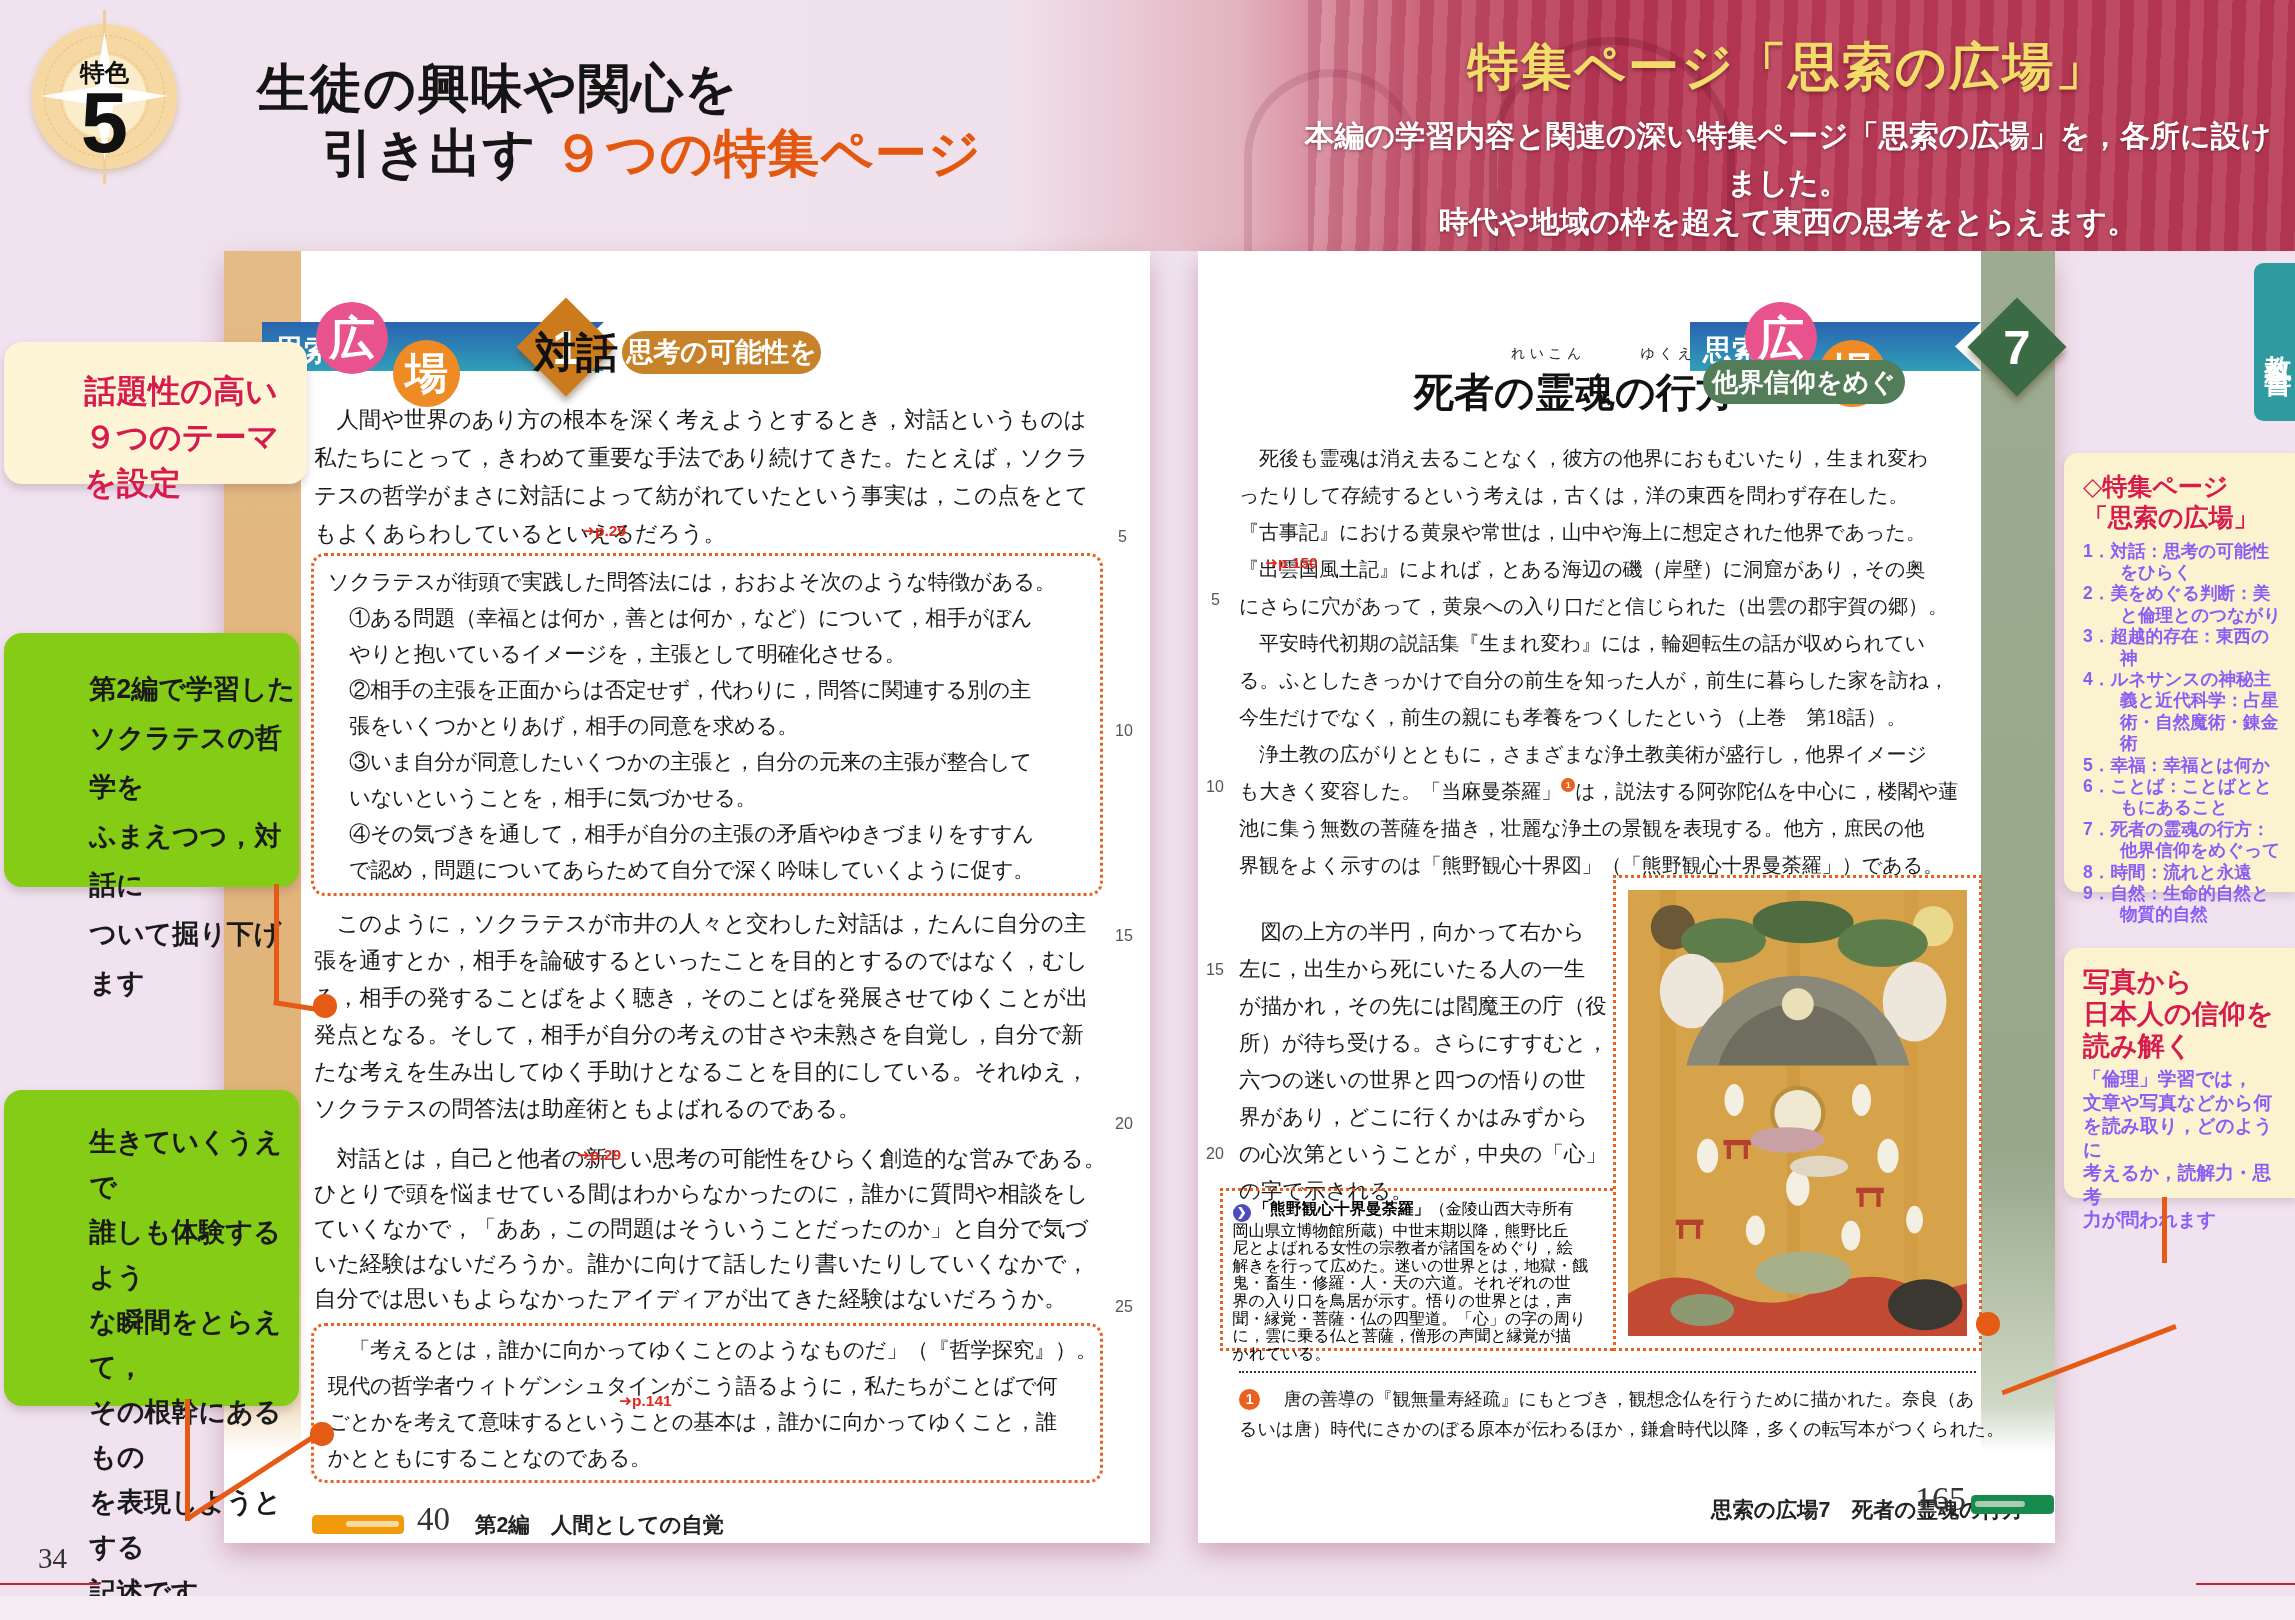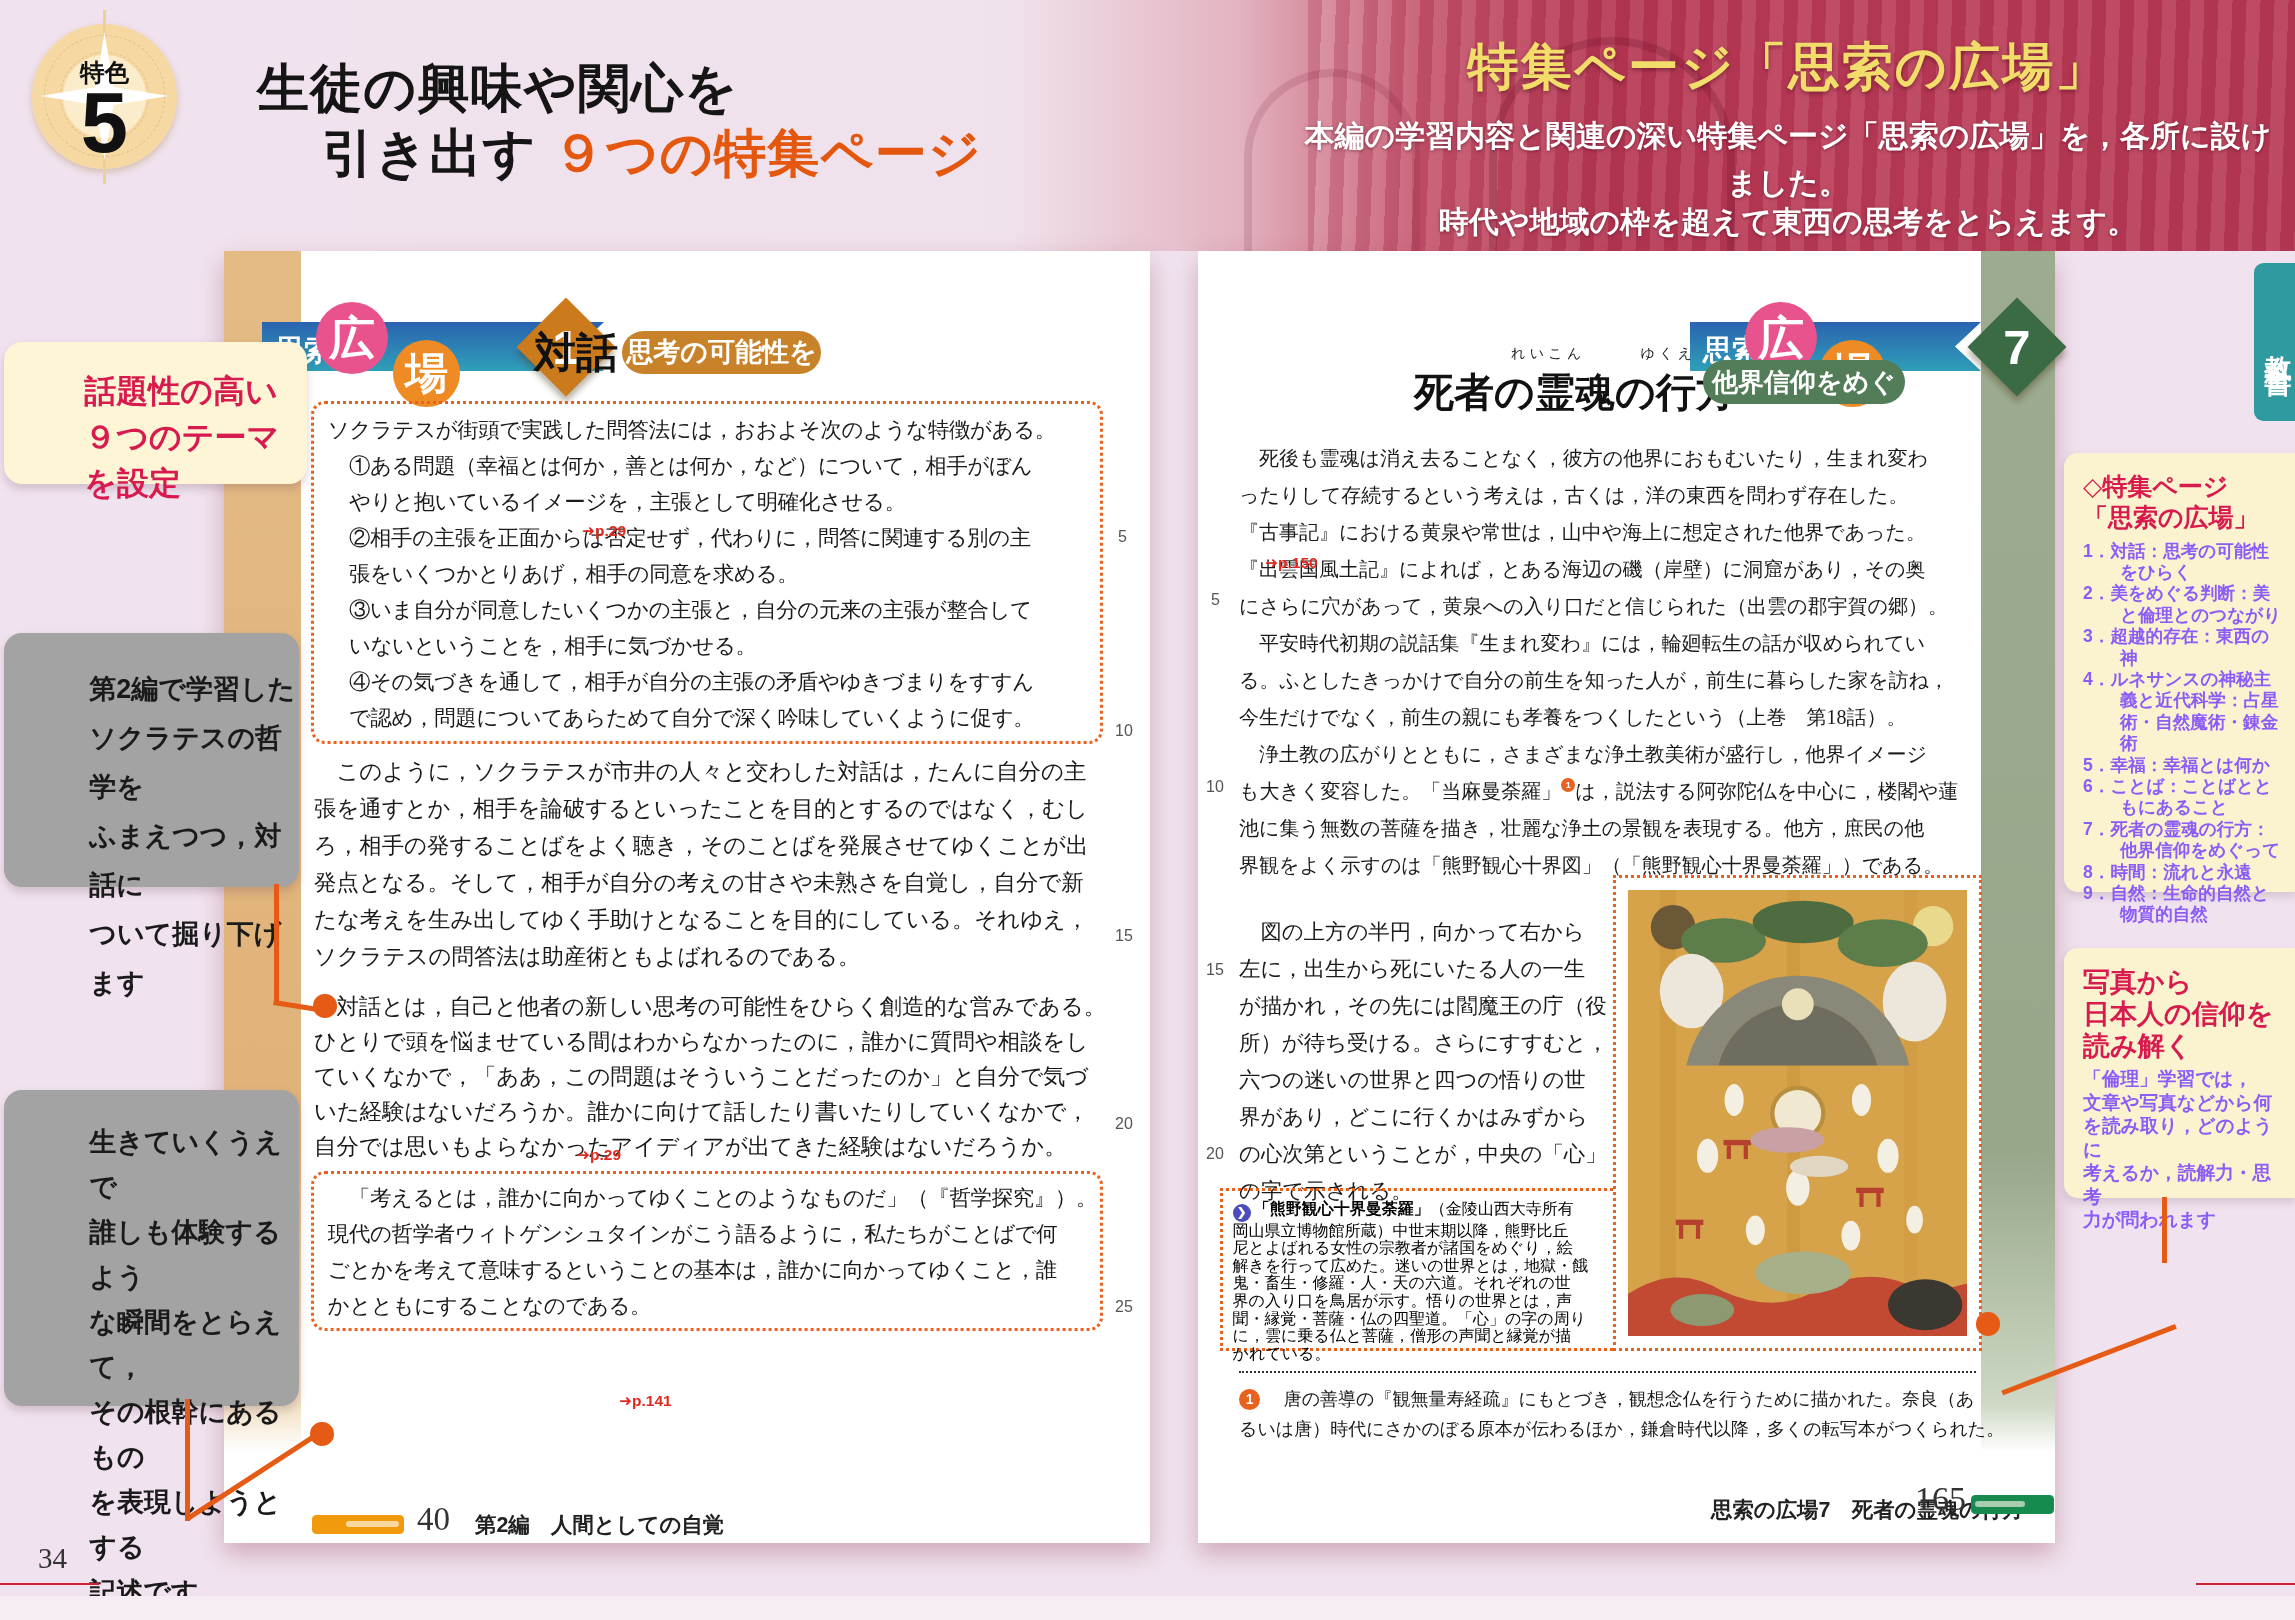--- a/index.html
+++ b/index.html
@@ -56,21 +56,21 @@
   
   .serif{font-family:"Liberation Serif","DejaVu Serif",serif;}
   .tcol{position:absolute;color:#1a1a1a;}
   .tcol .line{white-space:nowrap;}
   .dotbox{border:3.7px dotted #e8611f;border-radius:14px;}
   .ref{position:absolute;color:#e02a20;font-size:15.5px;font-weight:700;font-family:"Liberation Sans","DejaVu Sans",sans-serif;}
   .lnum{position:absolute;color:#555;font-size:16px;font-family:"Liberation Sans","DejaVu Sans",sans-serif;}
   
   .callout{position:absolute;border-radius:18px;box-shadow:0 4.3px 8.5px rgba(120,80,100,.25);}
   .co-cream{background:#fdf5d5;}
-  .co-blue{background:#a3a3a3;}
+  .co-blue{background:#84cc16;}
   .callout .cl{font-weight:800;}
   .co-red{color:#d81b4e;}
   .connector{position:absolute;background:#e55a14;}
   .cdot{position:absolute;width:23.5px;height:23.5px;border-radius:50%;background:#e55a14;}
   
   .tab-kyokasho{position:absolute;left:2254px;top:263px;width:42px;height:158px;background:#2f9aa0;
     border-radius:9.6px 0 0 9.6px;color:#fff;font-size:27px;font-weight:700;writing-mode:vertical-rl;
     text-align:center;letter-spacing:7.5px;padding-top:5.3px;box-sizing:border-box;}
   .sidebox{position:absolute;left:2064px;width:232px;background:#fbf3cf;border-radius:14px 0 0 14px;
     box-shadow:0 4.3px 8.5px rgba(120,80,100,.2);box-sizing:border-box;padding:18px 14px 10.7px 19px;}
@@ -133,20 +133,27 @@
   <div class="badge-circle c-pink" style="left:316px;top:302px;width:72px;height:72px;font-size:46px;line-height:72px;">広</div>
   <div class="badge-circle c-orange" style="left:393px;top:340px;width:67px;height:67px;font-size:43px;line-height:67px;">場</div>
   <div class="diamond d-orange" style="left:531px;top:312px;">
       <b>1</b>
     </div>
 
   <div class="ptitle" style="left:534px;top:325px;font-size:42px;">対話</div>
   <div class="title-badge" style="left:622px;top:331px;width:199px;height:43px;background:#c8832a;font-size:27px;line-height:43px;">思考の可能性をひらく</div>
 
   <div class="tcol serif" style="left:314px;top:401px;width:789px;font-size:22.4px;">
+    <div>
+
+    <div class="line" style="height:38px;line-height:38px;">　人間や世界のあり方の根本を深く考えようとするとき，対話というものは</div>
+        <div class="line" style="height:38px;line-height:38px;">私たちにとって，きわめて重要な手法であり続けてきた。たとえば，ソクラ</div>
+        <div class="line" style="height:38px;line-height:38px;">テスの哲学がまさに対話によって紡がれていたという事実は，この点をとて</div>
+        <div class="line" style="height:38px;line-height:38px;">もよくあらわしているといえるだろう。</div>
+      </div>
     <div class="dotbox" style="margin:0 0 0 -3.2px;padding:7.5px 7.5px 5.3px 14px;">
       <div>
 
       <div class="line" style="height:36px;line-height:36px;font-size:21.4px;letter-spacing:-0.3px;">ソクラテスが街頭で実践した問答法には，おおよそ次のような特徴がある。</div>
           <div class="line" style="height:36px;line-height:36px;font-size:21.4px;letter-spacing:-0.3px;">　①ある問題（幸福とは何か，善とは何か，など）について，相手がぼん</div>
           <div class="line" style="height:36px;line-height:36px;font-size:21.4px;letter-spacing:-0.3px;">　やりと抱いているイメージを，主張として明確化させる。</div>
           <div class="line" style="height:36px;line-height:36px;font-size:21.4px;letter-spacing:-0.3px;">　②相手の主張を正面からは否定せず，代わりに，問答に関連する別の主</div>
           <div class="line" style="height:36px;line-height:36px;font-size:21.4px;letter-spacing:-0.3px;">　張をいくつかとりあげ，相手の同意を求める。</div>
           <div class="line" style="height:36px;line-height:36px;font-size:21.4px;letter-spacing:-0.3px;">　③いま自分が同意したいくつかの主張と，自分の元来の主張が整合して</div>
           <div class="line" style="height:36px;line-height:36px;font-size:21.4px;letter-spacing:-0.3px;">　いないということを，相手に気づかせる。</div>

